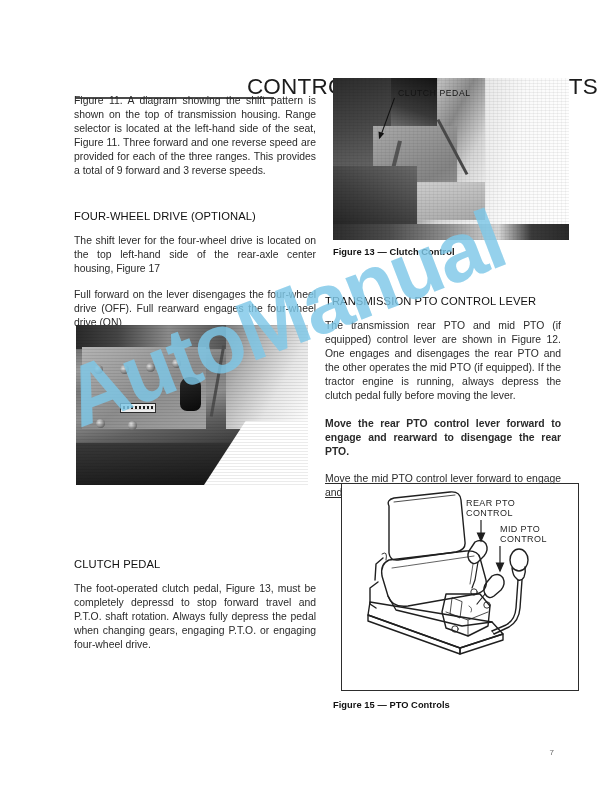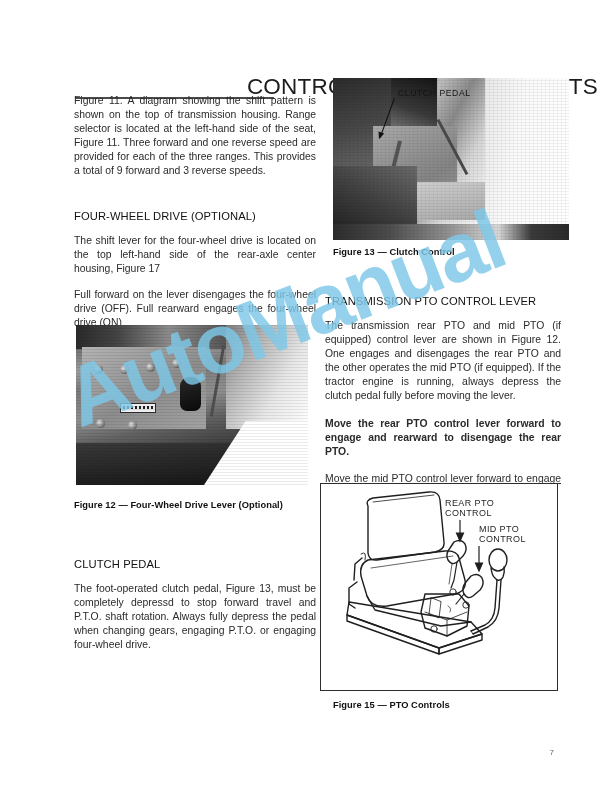--- a/index.html
+++ b/index.html
@@ -242,21 +242,21 @@
   }
   #fig12-caption {
     position: absolute;
     left: 74px;
     top: 500px;
   }
 
   
   #fig15-box {
     position: absolute;
-    left: 320px;
+    left: 341px;
     top: 483px;
     width: 236px;
     height: 206px;
     border: 1.2px solid #2d2d2d;
     background: #ffffff;
     overflow: hidden;
   }
   #fig15-svg { display: block; }
   #fig15-caption {
     position: absolute;
@@ -320,21 +320,20 @@
     <div class="bolt" style="left:20px; top:94px;"></div>
     <div class="bolt" style="left:52px; top:96px;"></div>
     <div class="linkage"></div>
     <div class="knob"></div>
     <div class="decal"></div>
     <div class="bright-right"></div>
     <div class="floor"></div>
     <div class="white-corner"></div>
     <div class="grain"></div>
   </div>
-  <div id="fig12-caption" class="fig-caption">Figure 12  —  Four-Wheel Drive Lever (Optional)</div>
 
   <div class="col-left" style="top:558px;">
     <h2 class="section">CLUTCH PEDAL</h2>
     <p class="body last">The foot-operated clutch pedal, Figure 13, must be completely depressd to stop forward travel and P.T.O. shaft rotation. Always fully depress the pedal when changing gears, engaging P.T.O. or engaging four-wheel drive.</p>
   </div>
 
   <div id="fig13-photo">
     <div class="dark-block-a"></div>
     <div class="dark-block-b"></div>
     <div class="grey-panel"></div>

